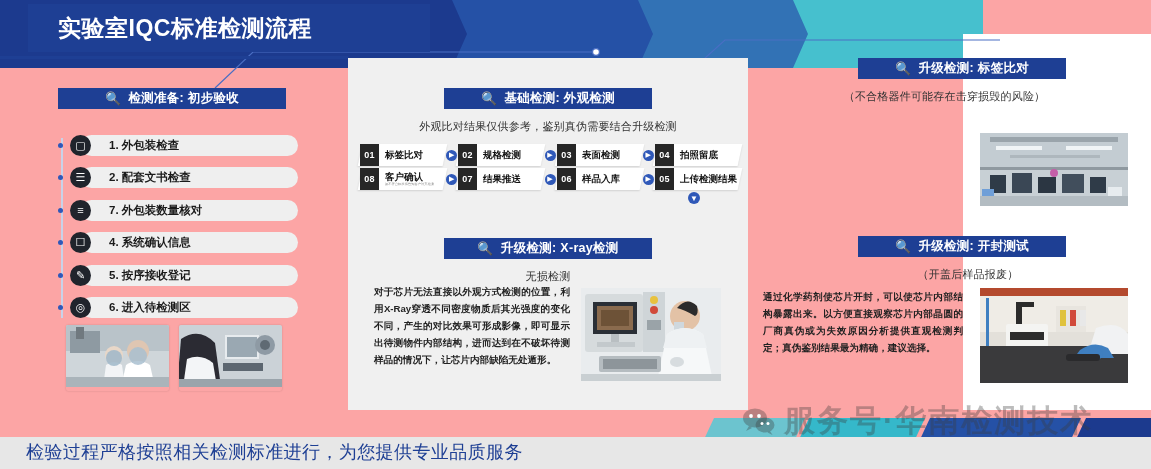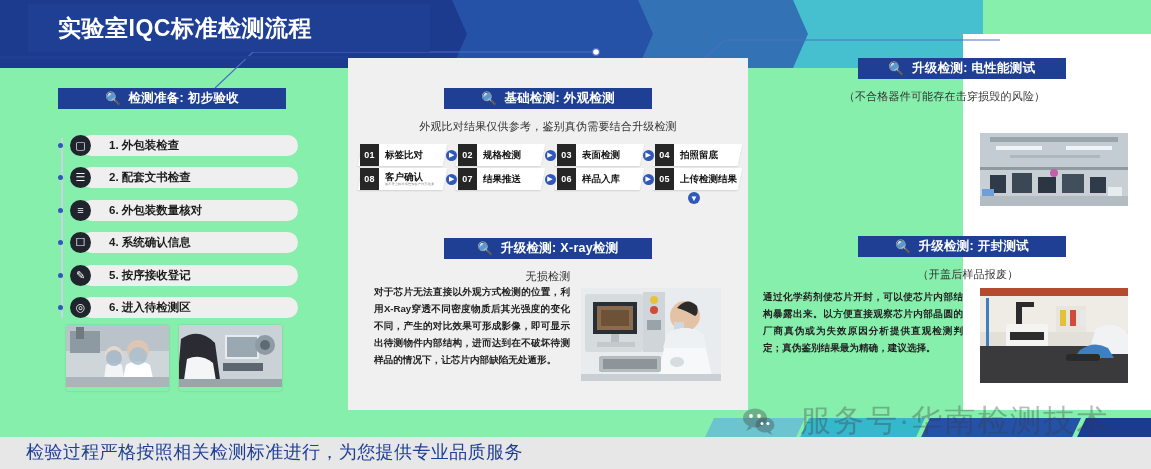--- a/index.html
+++ b/index.html
@@ -5,21 +5,21 @@
   html,body{margin:0;padding:0;background:#ffffff;}
   body{
     font-family:"Liberation Sans","DejaVu Sans",sans-serif;
     -webkit-font-smoothing:antialiased;
   }
   #poster{
     position:relative;
     width:1151px;
     height:469px;
     overflow:hidden;
-    background:#86efac;
+    background:#fca5a5;
   }
 
   
   .topband{position:absolute;left:0;top:0;width:1151px;height:68px;overflow:hidden;}
   .chev{position:absolute;top:0;height:68px;}
   .chev-a{left:0;width:470px;background:#1c3a8e;
     clip-path:polygon(0 0,455px 0,470px 50%,455px 100%,0 100%);}
   .chev-b{left:452px;width:205px;background:#2551a6;
     clip-path:polygon(0 0,190px 0,205px 50%,190px 100%,0 100%,15px 50%);}
   .chev-c{left:638px;width:175px;background:#3272b5;
@@ -136,22 +136,22 @@
 
   
   .botshapes{position:absolute;left:700px;top:418px;width:451px;height:30px;overflow:hidden;}
   .bs{position:absolute;top:0;height:30px;}
   .bs1{left:0;width:105px;background:#6cc4cf;clip-path:polygon(14px 0,105px 0,91px 100%,0 100%);}
   .bs2{left:95px;width:130px;background:#35b8ca;clip-path:polygon(14px 0,130px 0,116px 100%,0 100%);}
   .bs3{left:216px;width:165px;background:#2551a6;clip-path:polygon(14px 0,165px 0,151px 100%,0 100%);}
   .bs4{left:372px;width:110px;background:#1c3a8e;clip-path:polygon(14px 0,110px 0,110px 100%,0 100%);}
 
   .watermark{
-    position:absolute;left:742px;top:400px;display:flex;align-items:center;gap:24px;
-    color:rgba(60,60,60,.34);font-size:31px;font-weight:normal;letter-spacing:2px;
+    position:absolute;left:742px;top:400px;display:flex;align-items:center;gap:8px;
+    color:rgba(60,60,60,.34);font-size:31px;font-weight:bold;letter-spacing:2px;
     white-space:nowrap;z-index:8;
   }
   .wm-icon{width:34px;height:28px;flex:0 0 auto;}
 
   .footer{position:absolute;left:0;top:437px;width:1151px;height:32px;background:#e7e7e7;}
   .footer-txt{
     position:absolute;left:26px;top:440px;font-size:18px;color:#1e3f94;font-weight:normal;
     letter-spacing:.4px;z-index:4;
   }
   .footline{position:absolute;left:0;top:0;}
@@ -202,21 +202,21 @@
         <span class="spill">1. 外包装检查</span>
       </div>
       <div class="srow">
         <span class="sdot"></span>
         <span class="sicon">☰</span>
         <span class="spill">2. 配套文书检查</span>
       </div>
       <div class="srow">
         <span class="sdot"></span>
         <span class="sicon">≡</span>
-        <span class="spill">6. 外包装数量核对</span>
+        <span class="spill">7. 外包装数量核对</span>
       </div>
       <div class="srow">
         <span class="sdot"></span>
         <span class="sicon">☐</span>
         <span class="spill">4. 系统确认信息</span>
       </div>
       <div class="srow">
         <span class="sdot"></span>
         <span class="sicon">✎</span>
         <span class="spill">5. 按序接收登记</span>
@@ -360,21 +360,21 @@
         <rect x="0" y="86" width="140" height="7" fill="#c9cfd2"></rect>
       </svg>
     </div>
   </div>
 
   <div class="col-right">
 
     <div class="r-title1">
       <div class="sec-title">
         <span class="qi">🔍</span>
-        <span>升级检测: 电性能测试</span>
+        <span>升级检测: 标签比对</span>
       </div>
     </div>
     <div class="r-sub1">
       <div class="sec-sub">（不合格器件可能存在击穿损毁的风险）</div>
     </div>
     <div class="r-photo1">
       <svg width="148" height="73" viewBox="0 0 148 73">
         <rect width="148" height="73" fill="#d3dade"></rect>
         <rect x="0" y="0" width="148" height="34" fill="#c3ccd2"></rect>
         <rect x="10" y="4" width="128" height="5" fill="#9aa4ab"></rect>

